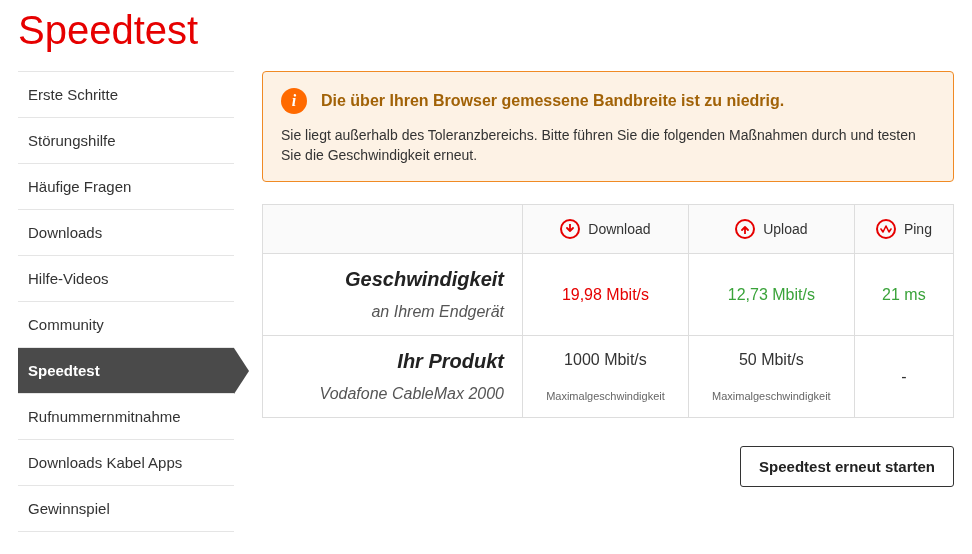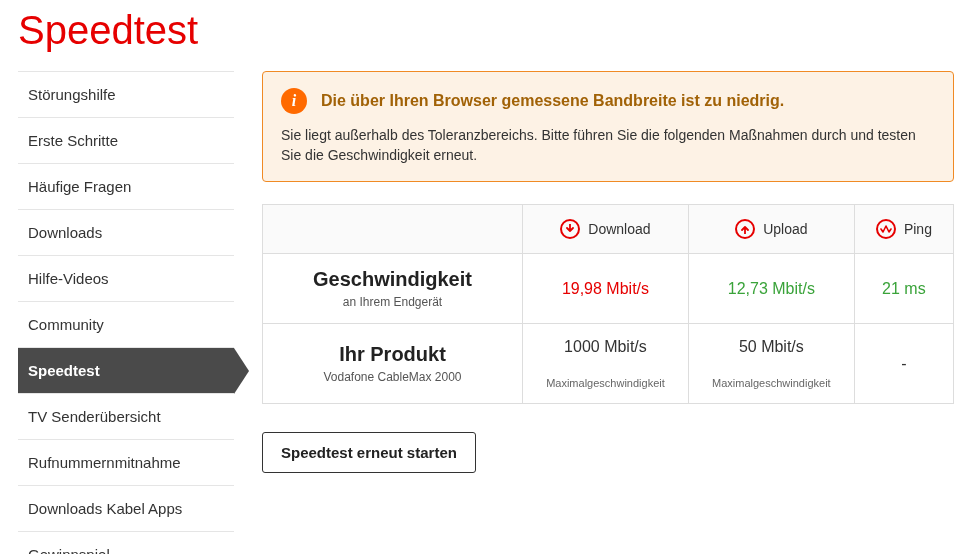--- a/index.html
+++ b/index.html
@@ -109,31 +109,32 @@
   text-align: center;
   vertical-align: middle;
 }
 .result-table th {
   font-weight: normal;
   font-size: 14px;
   color: #333;
   background: #fafafa;
 }
 .result-table .row-label {
-  text-align: center;
+  text-align: right;
+  font-style: italic;
 }
 .row-label-title {
   font-size: 20px;
   font-weight: bold;
   color: #222;
 }
 .row-label-sub {
-  font-size: 12px;
+  font-size: 16px;
   color: #555;
-  margin-top: 4px;
+  margin-top: 12px;
 }
 .col-head {
   display: inline-flex;
   align-items: center;
   gap: 8px;
   justify-content: center;
 }
 .metric-icon {
   width: 20px;
   height: 20px;
@@ -146,20 +147,21 @@
   font-size: 12px;
   line-height: 1;
 }
 .val-red { color: #e60000; font-size: 16px; }
 .val-green { color: #3aa33a; font-size: 16px; }
 .val-prod { font-size: 16px; color: #333; }
 .val-prod-sub { font-size: 11px; color: #666; margin-top: 21px; }
 .action-row {
   margin-top: 28px;
   display: flex;
+  justify-content: flex-end;
 }
 .restart-btn {
   border: 1px solid #333;
   background: #fff;
   padding: 11px 18px;
   font-size: 15px;
   font-weight: bold;
   color: #222;
   cursor: pointer;
   border-radius: 3px;
@@ -167,28 +169,27 @@
 .col-first { width: 260px; }
 </style>
 </head>
 <body>
 
 <div class="container">
   <h1 class="page-title">Speedtest</h1>
 
   <div class="body-wrap">
     <nav class="sidebar" id="sidebar">
+        <div class="sidebar-item">Erste Schritte</div>
         <div class="sidebar-item">Störungshilfe</div>
-        <div class="sidebar-item">Erste Schritte</div>
         <div class="sidebar-item">Häufige Fragen</div>
         <div class="sidebar-item">Downloads</div>
         <div class="sidebar-item">Hilfe-Videos</div>
         <div class="sidebar-item">Community</div>
         <div class="sidebar-item active">Speedtest</div>
-        <div class="sidebar-item">TV Senderübersicht</div>
         <div class="sidebar-item">Rufnummernmitnahme</div>
         <div class="sidebar-item">Downloads Kabel Apps</div>
         <div class="sidebar-item">Gewinnspiel</div>
       </nav>
 
     <main class="main">
 
       <div class="alert">
         <div class="alert-head">
           <span class="info-icon">i</span>

